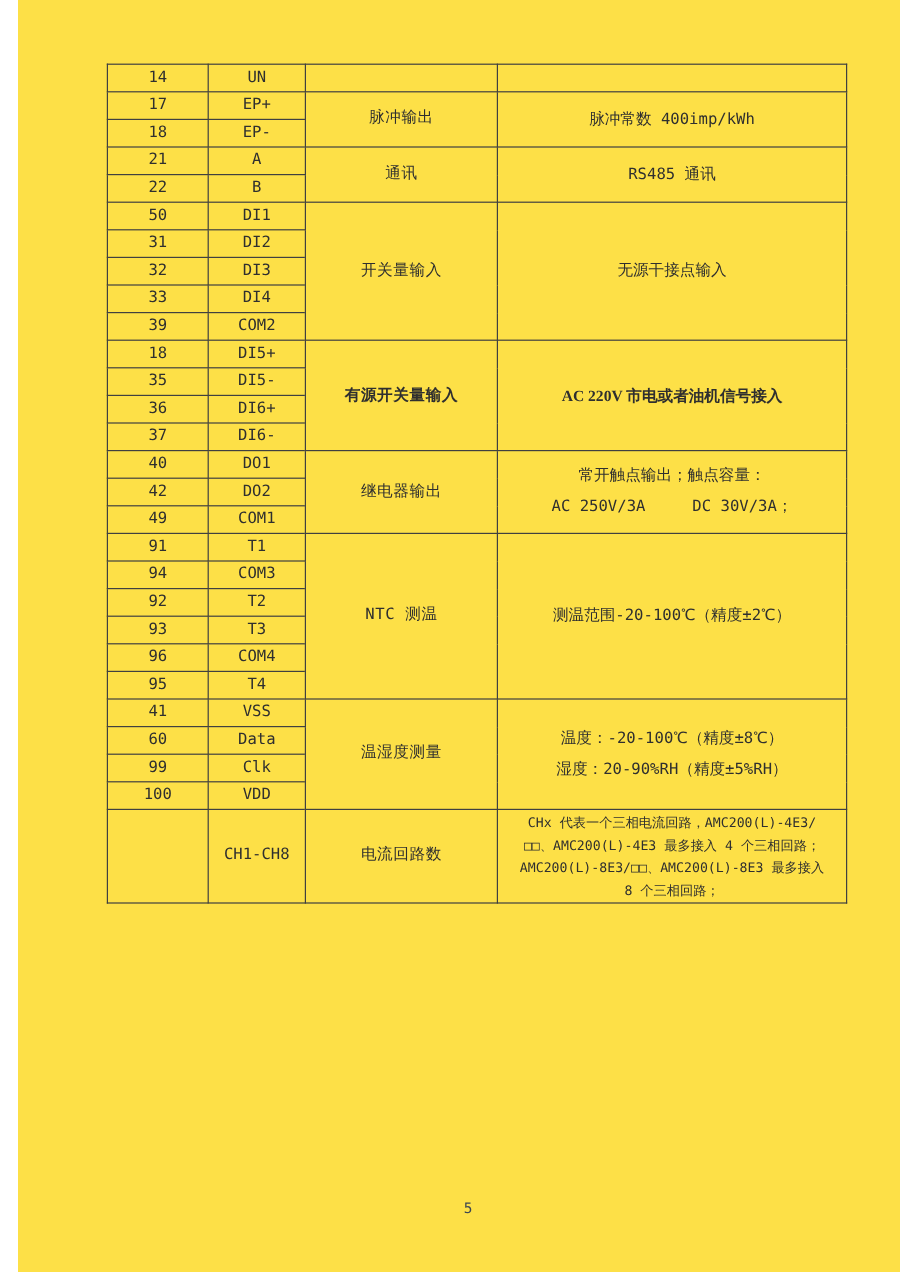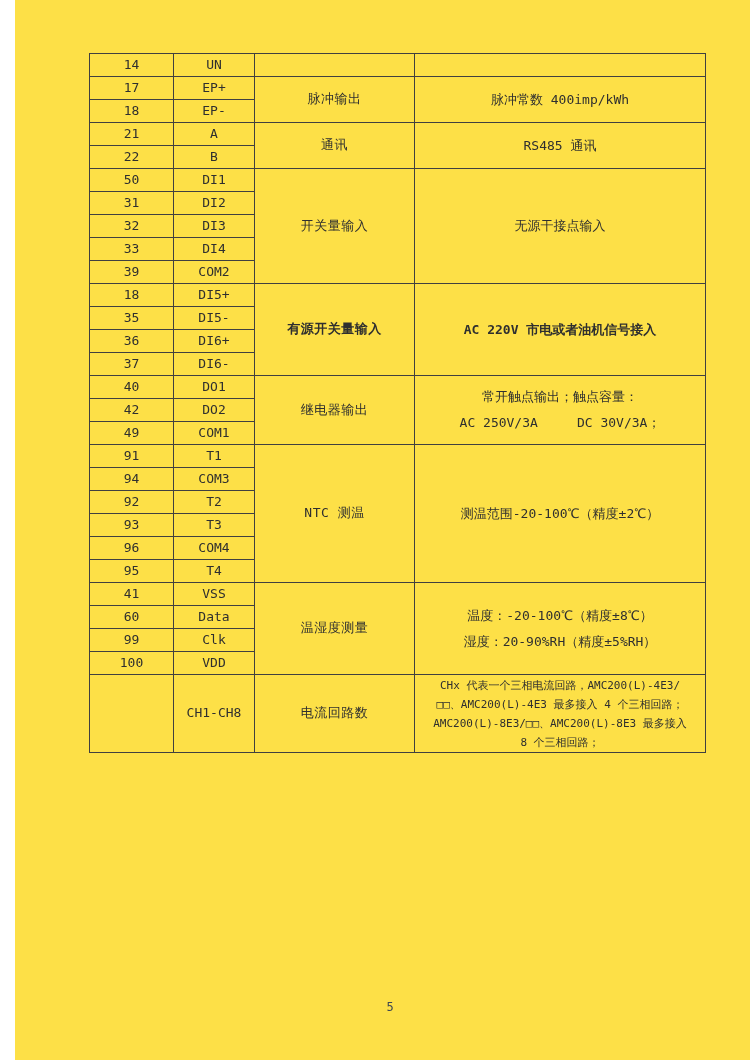--- a/index.html
+++ b/index.html
@@ -30,21 +30,21 @@
     text-align: center;
     vertical-align: middle;
     padding: 0 2px;
     font-size: 13px;
     line-height: 1.1;
     overflow: hidden;
   }
   tr.std-row { height: 23px; }
   tr.tall-row { height: 78px; }
   td.col-func { letter-spacing: 0.5px; }
-  td.emphasis { font-weight: bold; }
+  td.emphasis { font-weight: bold; font-family: Liberation Serif, serif; }
   .desc-line {
     white-space: pre;
     line-height: 26px;
   }
   td.desc-compact .desc-line {
     line-height: 19px;
     font-size: 11px;
   }
   .page-number {
     position: absolute;

